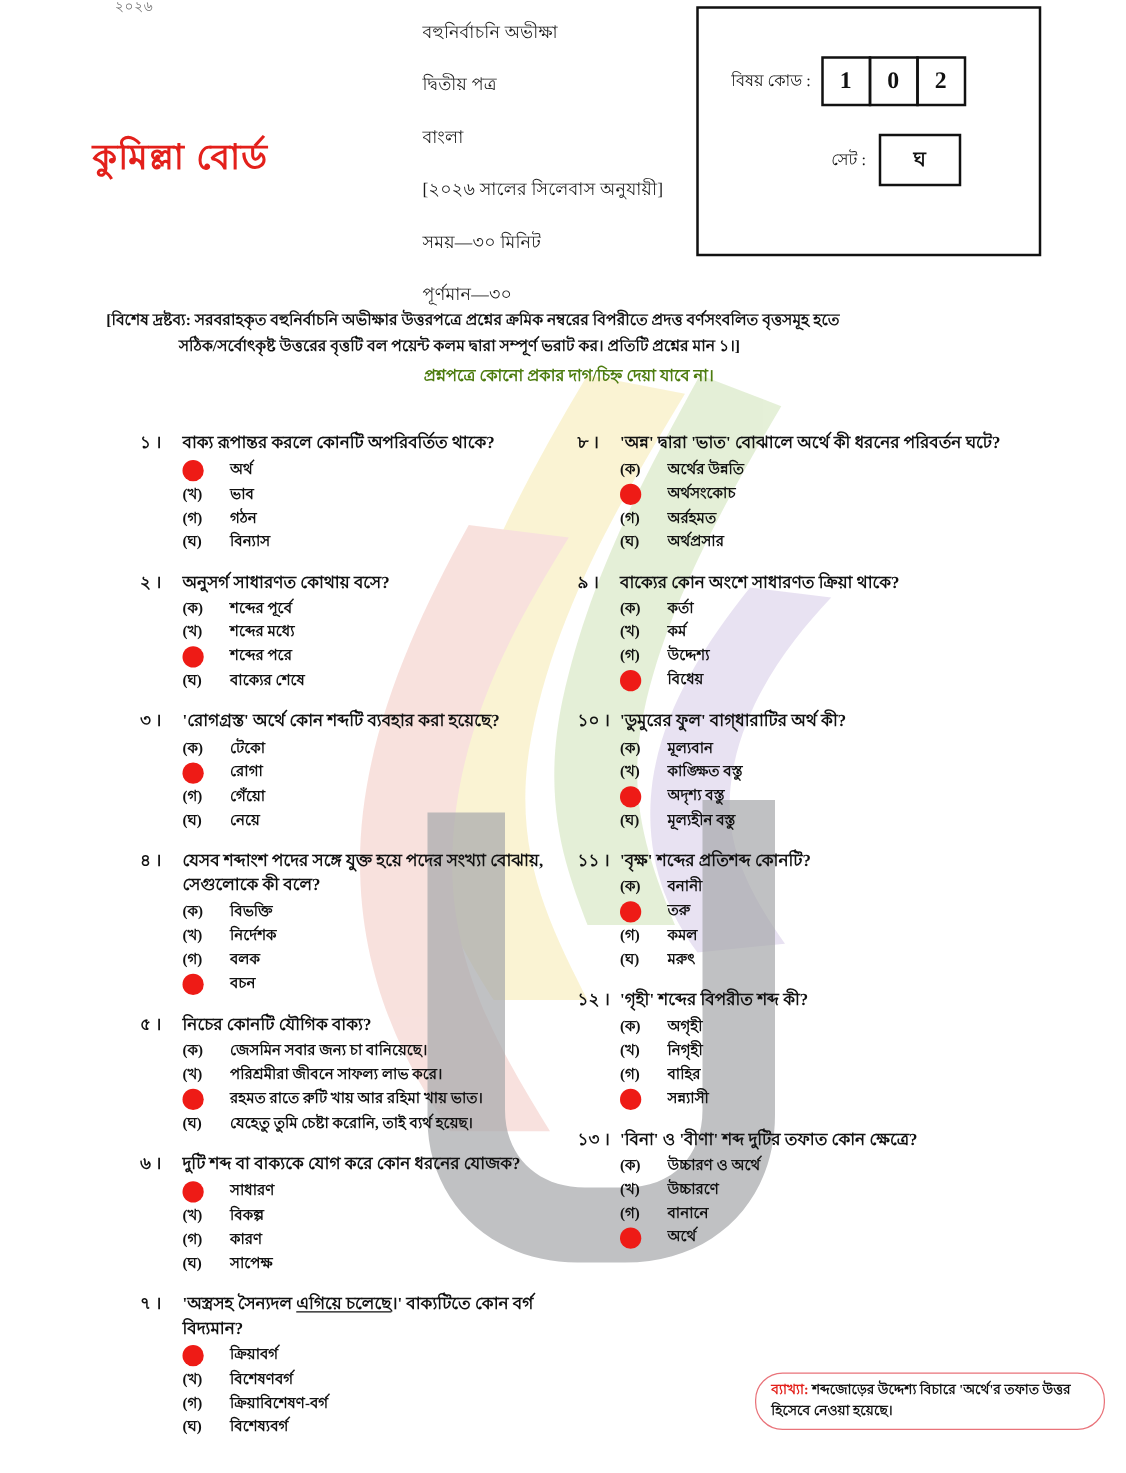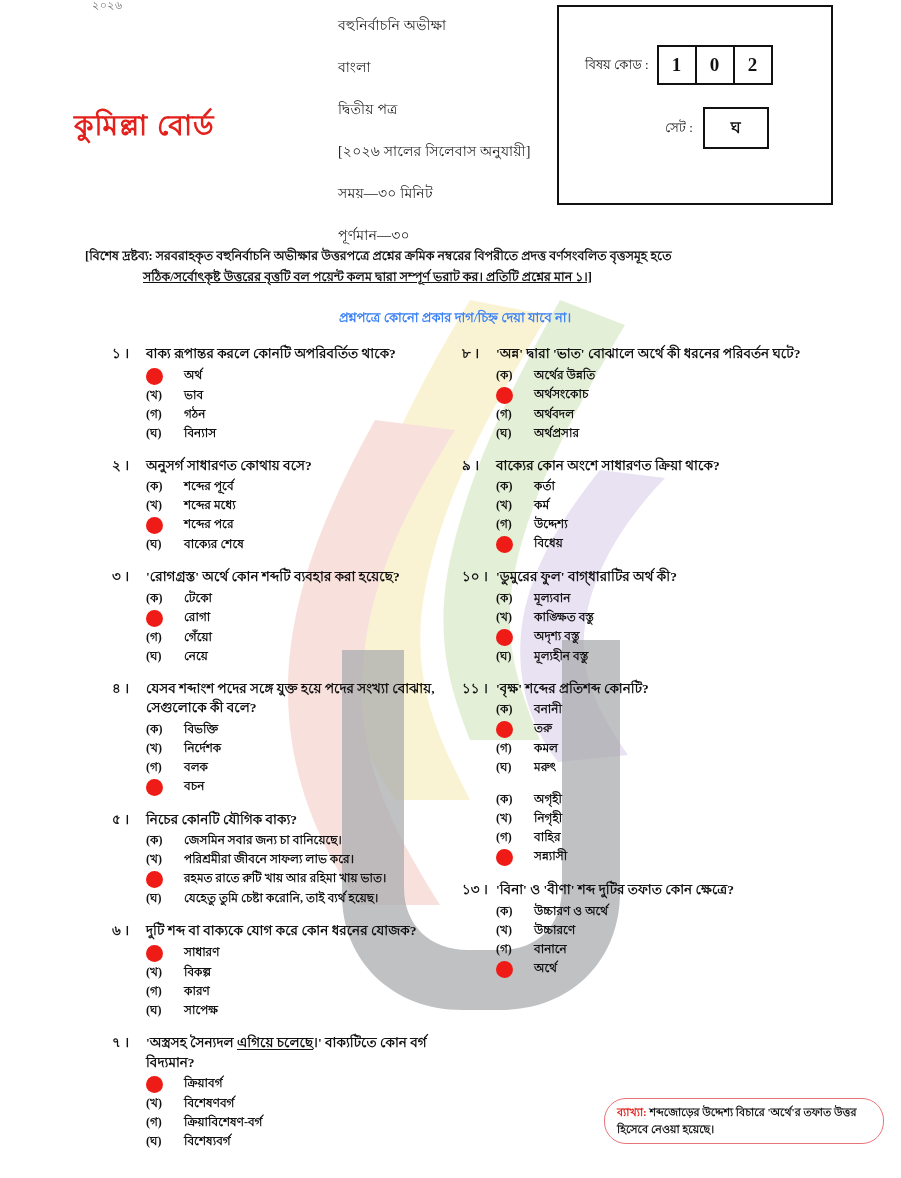--- a/index.html
+++ b/index.html
@@ -115,29 +115,29 @@
   .instr {
     position: absolute;
     left: 85px; top: 246px;
     width: 740px;
     font-size: 12.5px;
     line-height: 1.65;
     text-align: justify;
     color: #111;
     font-weight: bold;
   }
-  .instr .l2 { display: block; padding-left: 58px; text-decoration: underline; }
+  .instr .l2 { display: block; padding-left: 58px; }
   .instr-note {
     position: absolute;
-    left: 85px; top: 308px;
+    left: 85px; top: 291px;
     width: 740px;
     text-align: center;
     font-size: 13px;
     font-weight: bold;
-    color: #3b82f6;
+    color: #4d7c0f;
   }
 
   
   .col {
     position: absolute;
     top: 344px;
   }
   #col-left  { left: 112px; width: 350px; }
   #col-right { left: 462px; width: 400px; }
 
@@ -222,22 +222,22 @@
     <path d="M342 650 L342 895 C342 960 392 1010 462 1010 L500 1010 C572 1010 620 960 620 892 L620 640 L562 640 L562 888
              C562 925 538 950 500 950 L468 950 C430 950 404 925 404 888 L404 650 Z" fill="#a7a9ac" opacity="0.72"></path>
   </svg>
 
   <div class="topfrag">২০২৬</div>
 
   <div class="board-name" style="color: rgb(227, 32, 27);">কুমিল্লা বোর্ড</div>
 
   <div class="hdr-lines">
     <div>বহুনির্বাচনি অভীক্ষা</div>
+    <div>দ্বিতীয় পত্র</div>
     <div>বাংলা</div>
-    <div>দ্বিতীয় পত্র</div>
     <div>[২০২৬ সালের সিলেবাস অনুযায়ী]</div>
     <div>সময়—৩০ মিনিট</div>
     <div>পূর্ণমান—৩০</div>
   </div>
 
   <div class="codebox">
     <div class="code-row">
       <span class="code-label">বিষয় কোড :</span>
       <span class="digits">
         <span class="digit">1</span>
@@ -499,21 +499,21 @@
           <div class="opt">
             <span class="opt-mark">
               <span class="bullet" style="background: rgb(238, 27, 22);"></span>
             </span>
             <span class="opt-text">অর্থসংকোচ</span>
           </div>
           <div class="opt">
             <span class="opt-mark">
               <span class="opt-label">(গ)</span>
             </span>
-            <span class="opt-text">অর্থবদল</span>
+            <span class="opt-text">অর্রহমত</span>
           </div>
           <div class="opt">
             <span class="opt-mark">
               <span class="opt-label">(ঘ)</span>
             </span>
             <span class="opt-text">অর্থপ্রসার</span>
           </div>
         </div>
       </div>
       <div class="q">
@@ -606,20 +606,24 @@
           </div>
           <div class="opt">
             <span class="opt-mark">
               <span class="opt-label">(ঘ)</span>
             </span>
             <span class="opt-text">মরুৎ</span>
           </div>
         </div>
       </div>
       <div class="q">
+        <div class="q-head">
+          <span class="q-num">১২ ।</span>
+          <span class="q-text">'গৃহী' শব্দের বিপরীত শব্দ কী?</span>
+        </div>
         <div class="opts">
           <div class="opt">
             <span class="opt-mark">
               <span class="opt-label">(ক)</span>
             </span>
             <span class="opt-text">অগৃহী</span>
           </div>
           <div class="opt">
             <span class="opt-mark">
               <span class="opt-label">(খ)</span>

